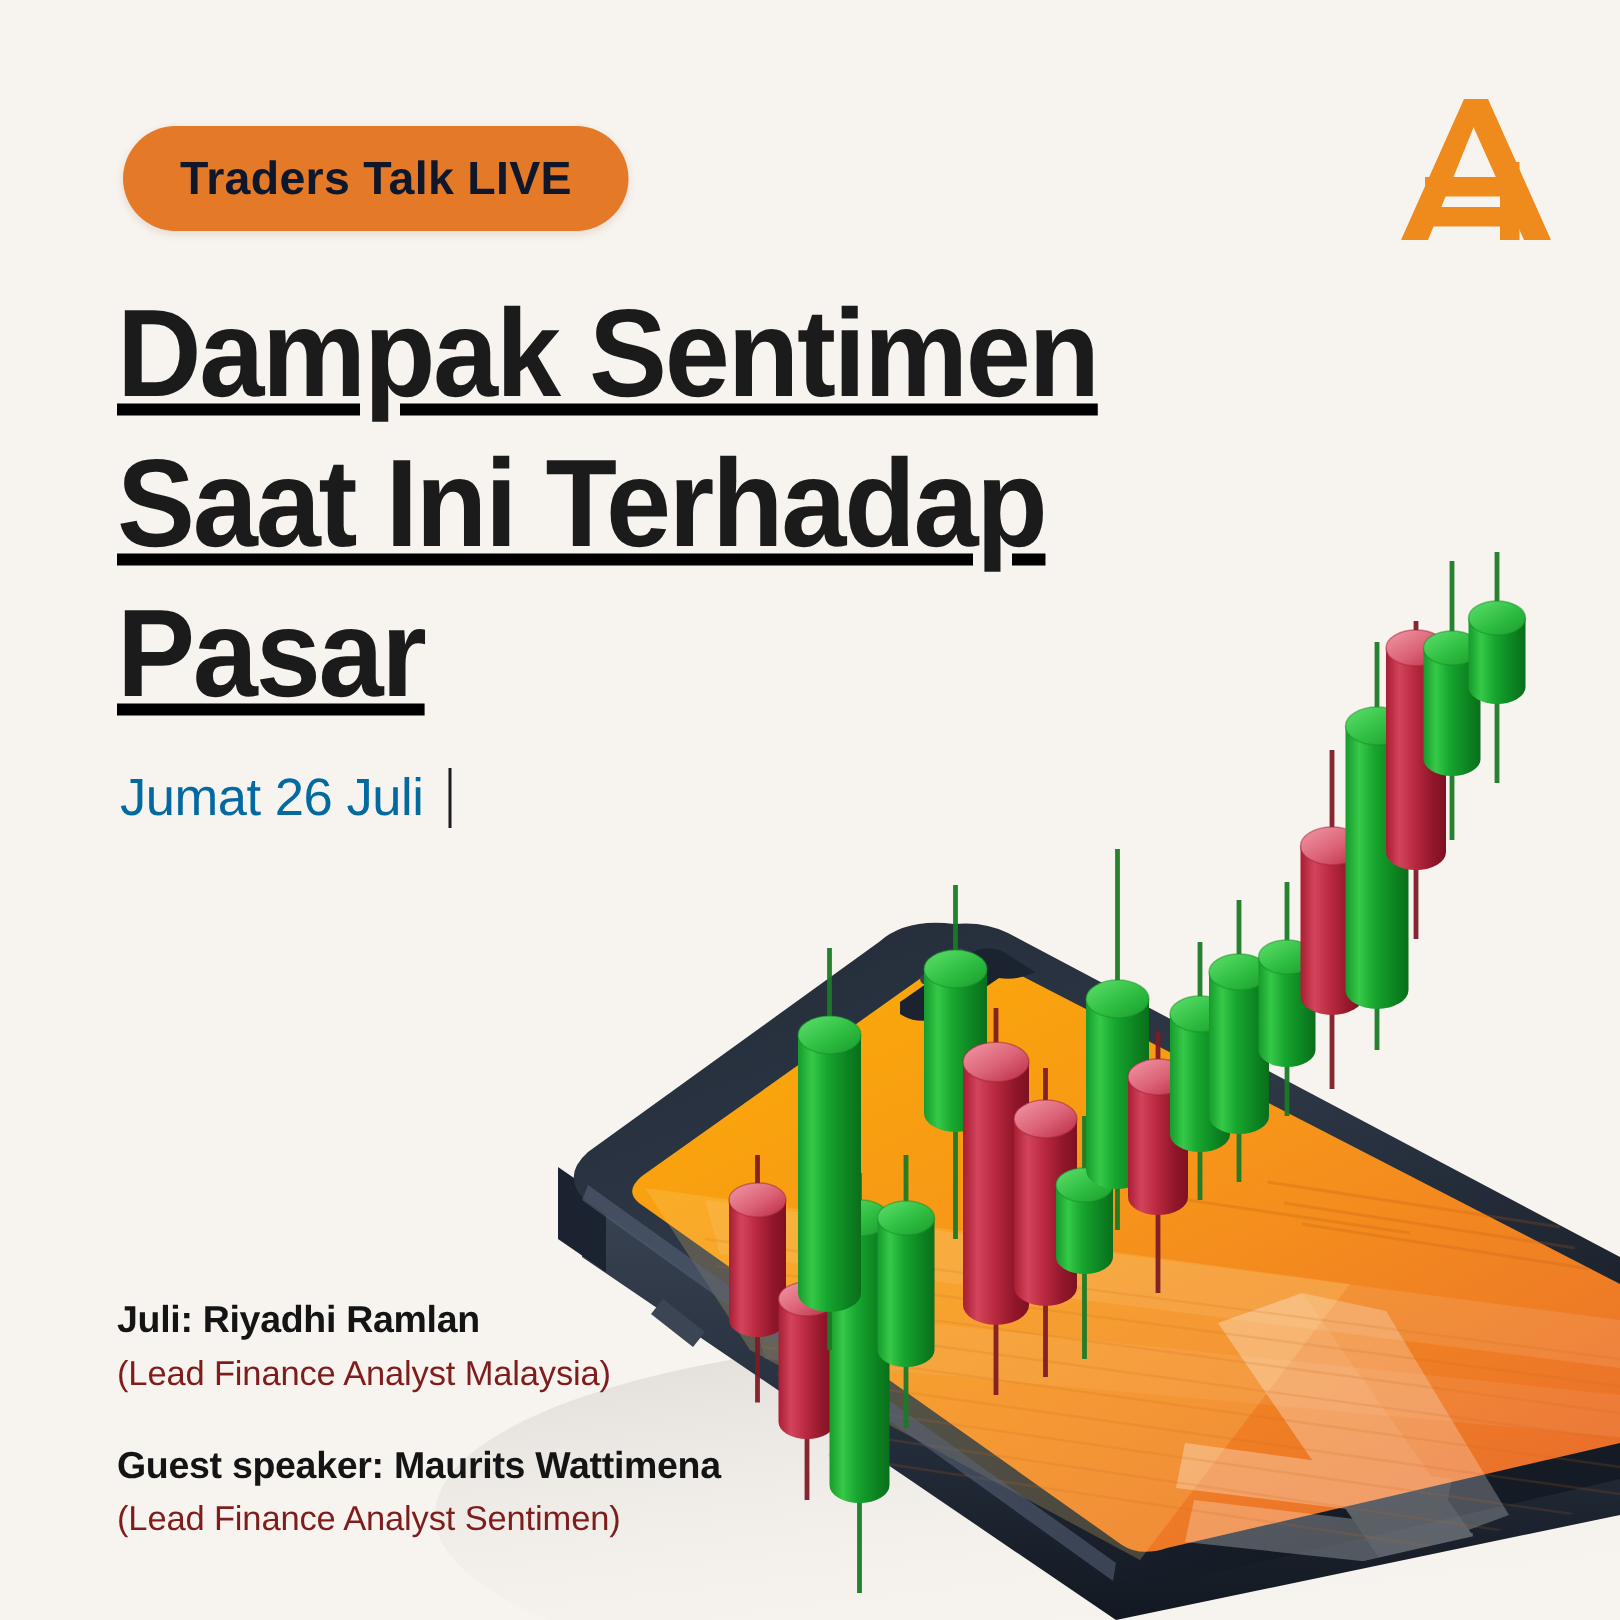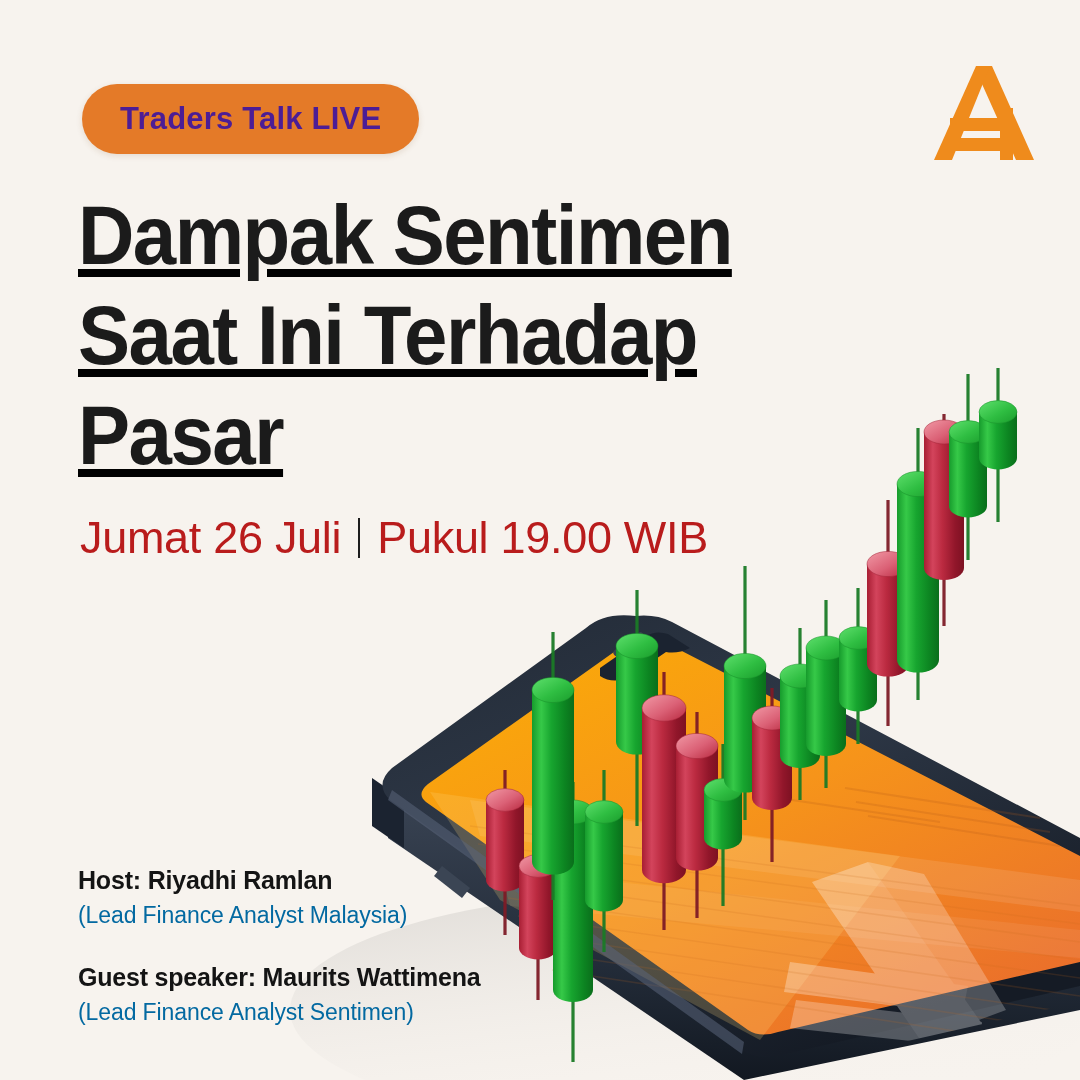--- a/index.html
+++ b/index.html
@@ -26,21 +26,21 @@
   
   #live-badge {
     position:absolute; left:82px; top:84px;
     height:70px; padding:0 38px;
     display:flex; align-items:center; justify-content:center;
     background:#e47a28;
     border-radius:36px;
     box-shadow:0 2px 6px rgba(120,70,20,.14);
   }
   #live-badge .badge-text {
-    color:#4c1d95;
+    color:#0f172a;
     font-size:31px;
     font-weight:700;
     letter-spacing:.2px;
     white-space:nowrap;
   }
 
   
   #headline {
     position:absolute; left:78px; top:186px;
     width:760px;
@@ -55,22 +55,22 @@
     letter-spacing:-1.6px;
     transform:scaleX(.94);
     transform-origin:left center;
     white-space:nowrap;
   }
 
   
   #event-datetime {
     position:absolute; left:80px; top:512px;
     display:flex; align-items:center;
-    color:#b91c1c;
-    font-size:45px;
+    color:#0369a1;
+    font-size:35px;
     font-weight:400;
     letter-spacing:-.3px;
     white-space:nowrap;
   }
   #event-datetime .sep {
     display:inline-block;
     width:2px; height:40px;
     background:#1d1d1d;
     margin:0 17px;
   }
@@ -86,21 +86,21 @@
     display:block;
     color:#141414;
     font-size:25px;
     font-weight:700;
     letter-spacing:-.2px;
     white-space:nowrap;
     margin-bottom:7px;
   }
   #credits .cred-role {
     display:block;
-    color:#0369a1;
+    color:#7f1d1d;
     font-size:23px;
     font-weight:400;
     letter-spacing:-.1px;
     white-space:nowrap;
   }
 
   
   #phone-artwork {
     position:absolute; left:0; top:0;
     width:1080px; height:1080px;
@@ -420,26 +420,25 @@
 
   <div id="headline">
     <span class="hl">Dampak Sentimen</span>
     <span class="hl">Saat Ini Terhadap</span>
     <span class="hl">Pasar</span>
   </div>
 
   <div id="event-datetime">
     <span>Jumat 26 Juli</span>
     <span class="sep"></span>
-    <span>Pukul 19.00 WIB</span>
   </div>
 
   <div id="credits">
     <div class="cred-block">
-      <span class="cred-name">Host: Riyadhi Ramlan</span>
+      <span class="cred-name">Juli: Riyadhi Ramlan</span>
       <span class="cred-role">(Lead Finance Analyst Malaysia)</span>
     </div>
     <div class="cred-block">
       <span class="cred-name">Guest speaker: Maurits Wattimena</span>
       <span class="cred-role">(Lead Finance Analyst Sentimen)</span>
     </div>
   </div>
 
 </div>
 

